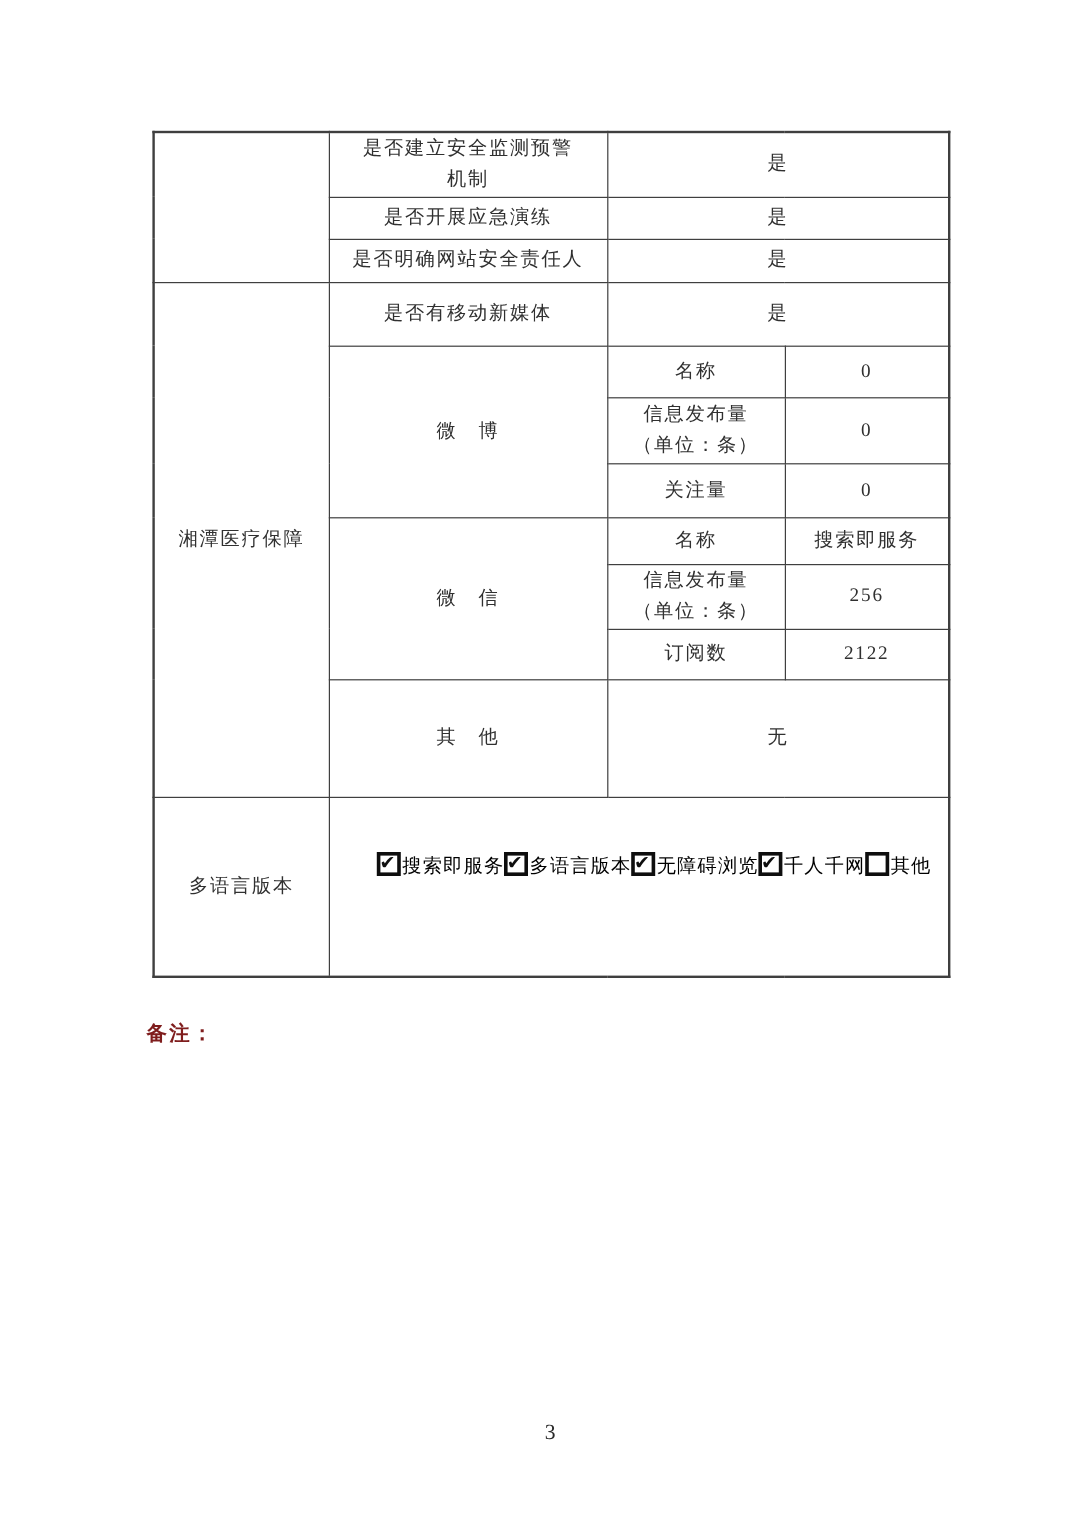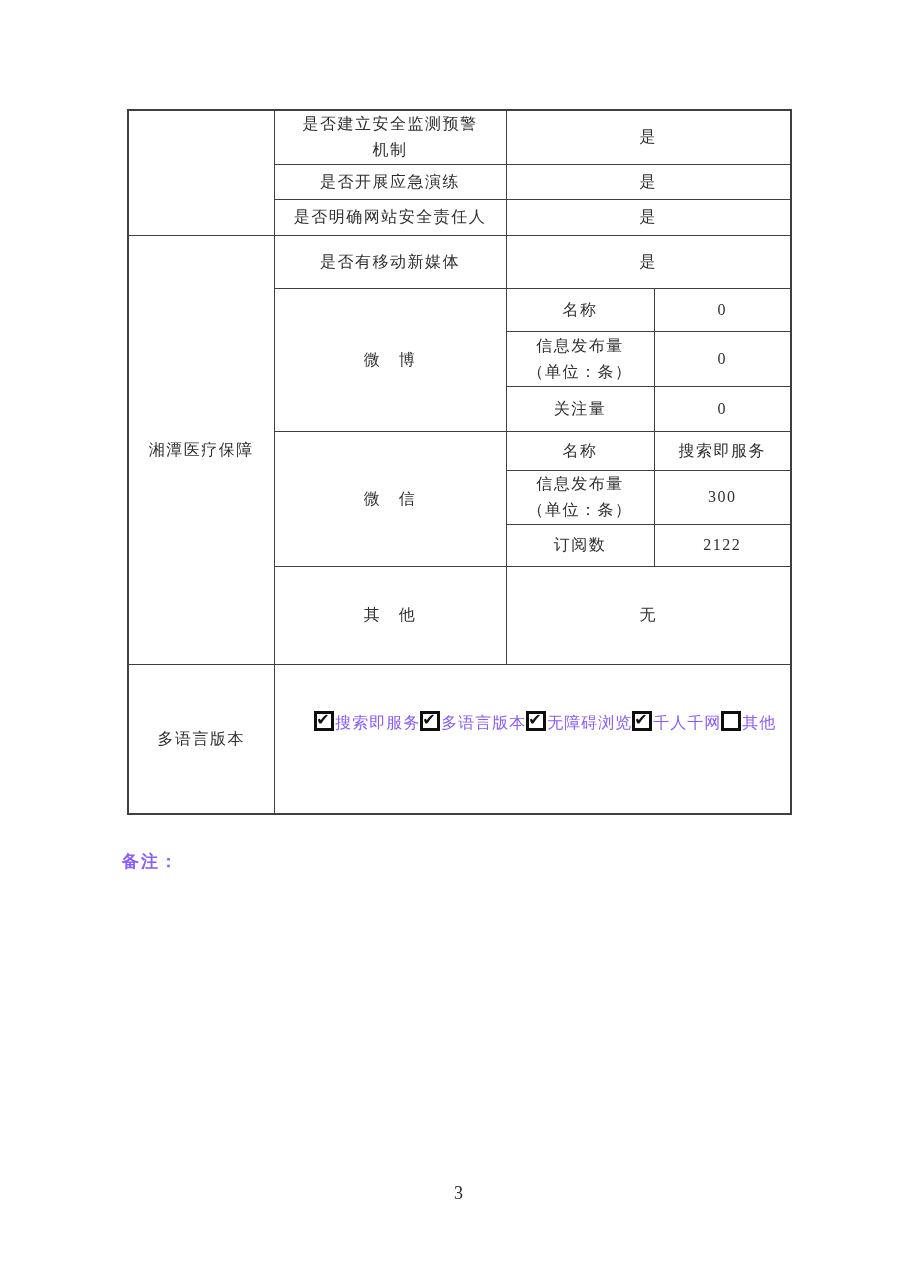--- a/index.html
+++ b/index.html
@@ -30,21 +30,21 @@
   tr.r4 { height:53px; }  tr.r5 { height:43px; }  tr.r6 { height:55px; }
   tr.r7 { height:45px; }  tr.r8 { height:39px; }  tr.r9 { height:54px; }
   tr.r10 { height:42px; } tr.r11 { height:98px; } tr.r12 { height:150px; }
 
   .cb-line {
     display:block;
     transform:translateY(-16px);
     padding-left:26px;
     white-space:nowrap;
     letter-spacing:1px;
-    color:#8b5cf6;
+    color:#000000;
   }
   .cb-item { display:inline-block; white-space:nowrap; }
   .checkbox {
     display:inline-block;
     width:14px; height:14px;
     border:3px solid #0e0e0e;
     position:relative;
     vertical-align:-3px;
     margin-right:1px;
     background:#ffffff;
@@ -52,21 +52,21 @@
   .checkbox.checked::after {
     content:"\2714";
     position:absolute; left:-1px; top:-7px;
     font-size:16px; font-weight:bold; color:#0e0e0e;
     font-family:"DejaVu Sans",sans-serif;
     letter-spacing:0;
   }
   .remarks {
     position:absolute; left:122px; top:850px;
     font-size:17px; font-weight:bold;
-    letter-spacing:2px; color:#8b5cf6;
+    letter-spacing:2px; color:#7f1d1d;
   }
   .page-number {
     position:absolute; left:127px; top:1183px; width:663px;
     text-align:center; font-size:18px; color:#2a2a2a;
   }
 </style>
 </head>
 <body>
 
 <div class="page">
@@ -116,21 +116,21 @@
       </tr>
 
       <tr class="r8">
         <td rowspan="3">微　信</td>
         <td>名称</td>
         <td>搜索即服务</td>
       </tr>
       <tr class="r9">
         <td>信息发布量
 （单位：条）</td>
-        <td>300</td>
+        <td>256</td>
       </tr>
       <tr class="r10">
         <td>订阅数</td>
         <td>2122</td>
       </tr>
 
       <tr class="r11">
         <td>其　他</td>
         <td colspan="2">无</td>
       </tr>

